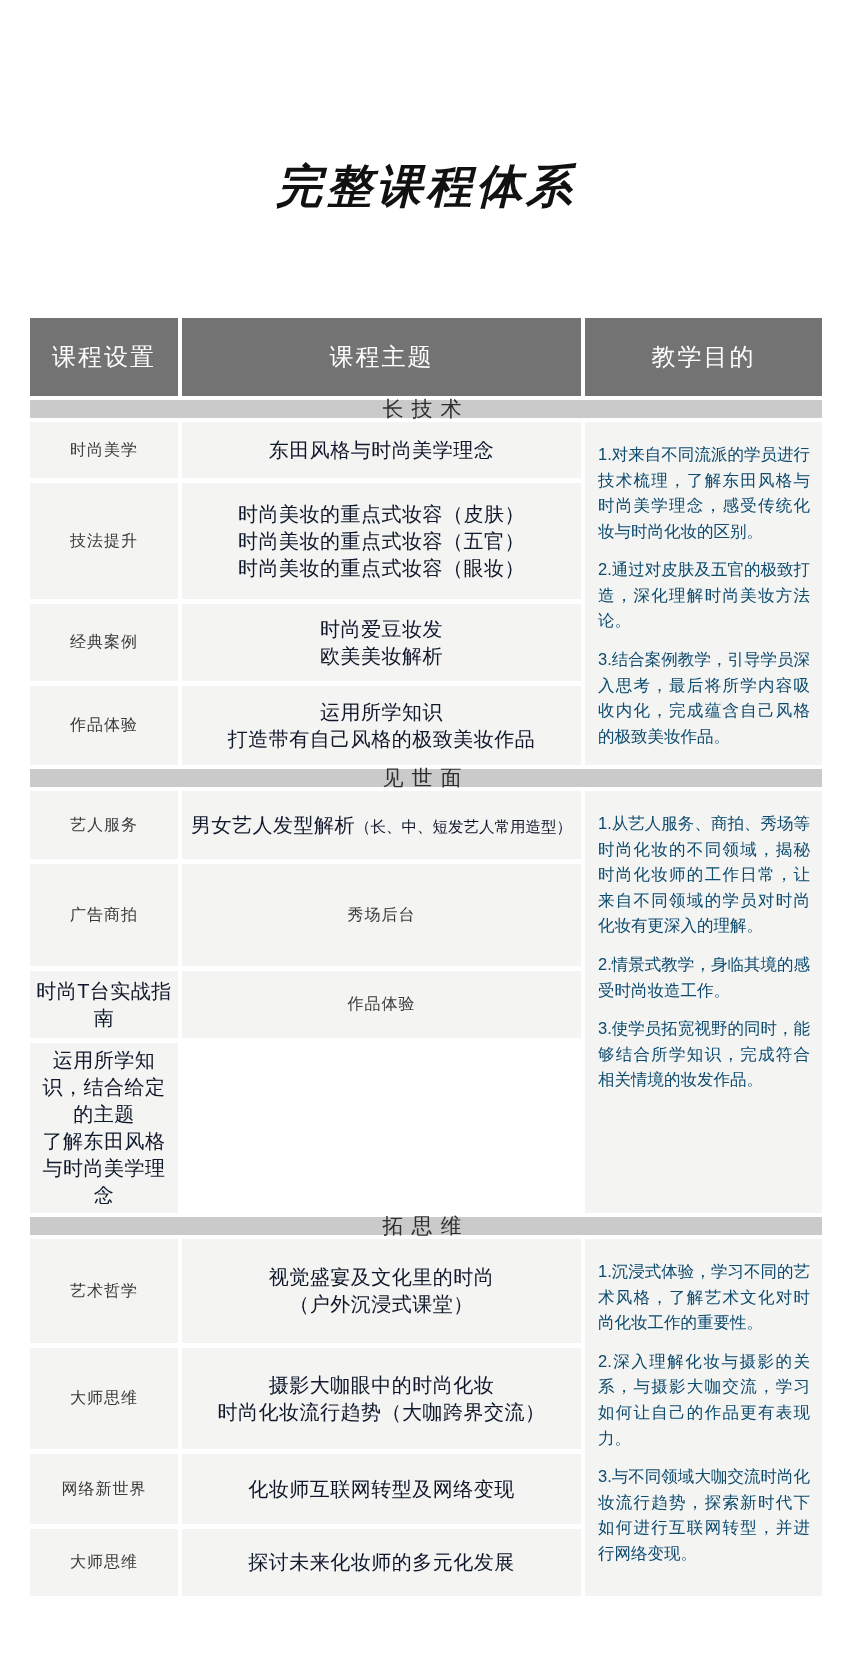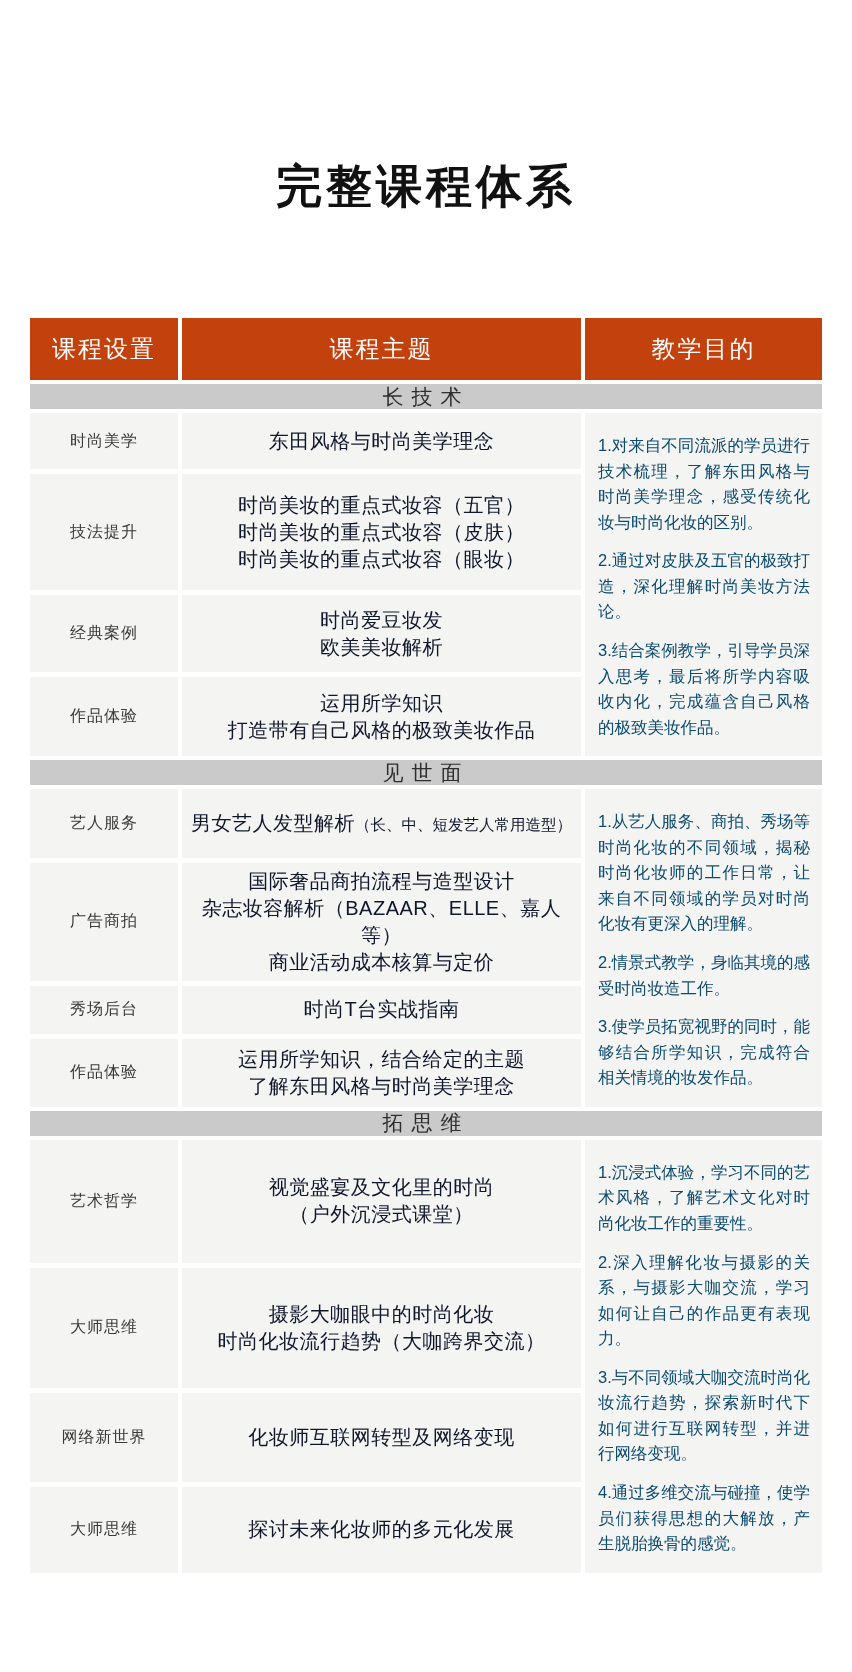--- a/index.html
+++ b/index.html
@@ -14,48 +14,49 @@
 
   .title{
     margin:0;
     padding-top:156px;
     text-align:center;
     font-family:"DejaVu Serif",serif;
     font-weight:bold;
     font-size:46px;
     letter-spacing:4px;
     color:#111;
+    font-style:italic;
   }
 
   .table{
     position:absolute;
     left:30px; top:318px;
     width:792px;
   }
 
   
   .thead{
     display:grid;
     grid-template-columns:148px 399px 1fr;
     column-gap:4px;
     margin-bottom:4px;
   }
   .thead .hcell{
-    background:#c2410c;
+    background:#737373;
     color:#ffffff;
-    height:62px;
+    height:78px;
     display:flex;align-items:center;justify-content:center;
     font-size:24px;
     letter-spacing:2px;
   }
 
   
   .band{
     background:#cacaca;
-    height:25px;
+    height:18px;
     margin-bottom:4px;
     display:flex;align-items:center;justify-content:center;
     font-size:21px;
     font-weight:500;
     letter-spacing:8px;
     padding-left:0; 
     color:#2e2e2e;
   }
 
   .sec-body{
@@ -135,22 +136,22 @@
       </div>
 
       <div class="cell obj">
         <p>1.对来自不同流派的学员进行技术梳理，了解东田风格与时尚美学理念，感受传统化妆与时尚化妆的区别。</p>
         <p>2.通过对皮肤及五官的极致打造，深化理解时尚美妆方法论。</p>
         <p>3.结合案例教学，引导学员深入思考，最后将所学内容吸收内化，完成蕴含自己风格的极致美妆作品。</p>
       </div>
 
       <div class="cell course rh107">技法提升</div>
       <div class="cell topic rh107">
+        <div><span>时尚美妆的重点式妆容（皮肤）</span></div>
         <div><span>时尚美妆的重点式妆容（五官）</span></div>
-        <div><span>时尚美妆的重点式妆容（皮肤）</span></div>
         <div><span>时尚美妆的重点式妆容（眼妆）</span></div>
       </div>
 
       <div class="cell course rh68">经典案例</div>
       <div class="cell topic rh68">
         <div><span>时尚爱豆妆发</span></div>
         <div><span>欧美美妆解析</span></div>
       </div>
 
       <div class="cell course rh70">作品体验</div>
@@ -168,25 +169,20 @@
         <div><span>男女艺人发型解析</span><span class="tnote">（长、中、短发艺人常用造型）</span></div>
       </div>
 
       <div class="cell obj">
         <p>1.从艺人服务、商拍、秀场等时尚化妆的不同领域，揭秘时尚化妆师的工作日常，让来自不同领域的学员对时尚化妆有更深入的理解。</p>
         <p>2.情景式教学，身临其境的感受时尚妆造工作。</p>
         <p>3.使学员拓宽视野的同时，能够结合所学知识，完成符合相关情境的妆发作品。</p>
       </div>
 
       <div class="cell course rh102">广告商拍</div>
-      <div class="cell topic rh102">
-        <div><span>国际奢品商拍流程与造型设计</span></div>
-        <div><span>杂志妆容解析（BAZAAR、ELLE、嘉人等）</span></div>
-        <div><span>商业活动成本核算与定价</span></div>
-      </div>
 
       <div class="cell course rh47">秀场后台</div>
       <div class="cell topic rh47">
         <div><span>时尚T台实战指南</span></div>
       </div>
 
       <div class="cell course rh67">作品体验</div>
       <div class="cell topic rh67">
         <div><span>运用所学知识，结合给定的主题</span></div>
         <div><span>了解东田风格与时尚美学理念</span></div>
@@ -199,21 +195,20 @@
       <div class="cell course rh104">艺术哲学</div>
       <div class="cell topic rh104">
         <div><span>视觉盛宴及文化里的时尚</span></div>
         <div><span>（户外沉浸式课堂）</span></div>
       </div>
 
       <div class="cell obj">
         <p>1.沉浸式体验，学习不同的艺术风格，了解艺术文化对时尚化妆工作的重要性。</p>
         <p>2.深入理解化妆与摄影的关系，与摄影大咖交流，学习如何让自己的作品更有表现力。</p>
         <p>3.与不同领域大咖交流时尚化妆流行趋势，探索新时代下如何进行互联网转型，并进行网络变现。</p>
-        <p>4.通过多维交流与碰撞，使学员们获得思想的大解放，产生脱胎换骨的感觉。</p>
       </div>
 
       <div class="cell course rh101">大师思维</div>
       <div class="cell topic rh101">
         <div><span>摄影大咖眼中的时尚化妆</span></div>
         <div><span>时尚化妆流行趋势（大咖跨界交流）</span></div>
       </div>
 
       <div class="cell course rh70">网络新世界</div>
       <div class="cell topic rh70">

